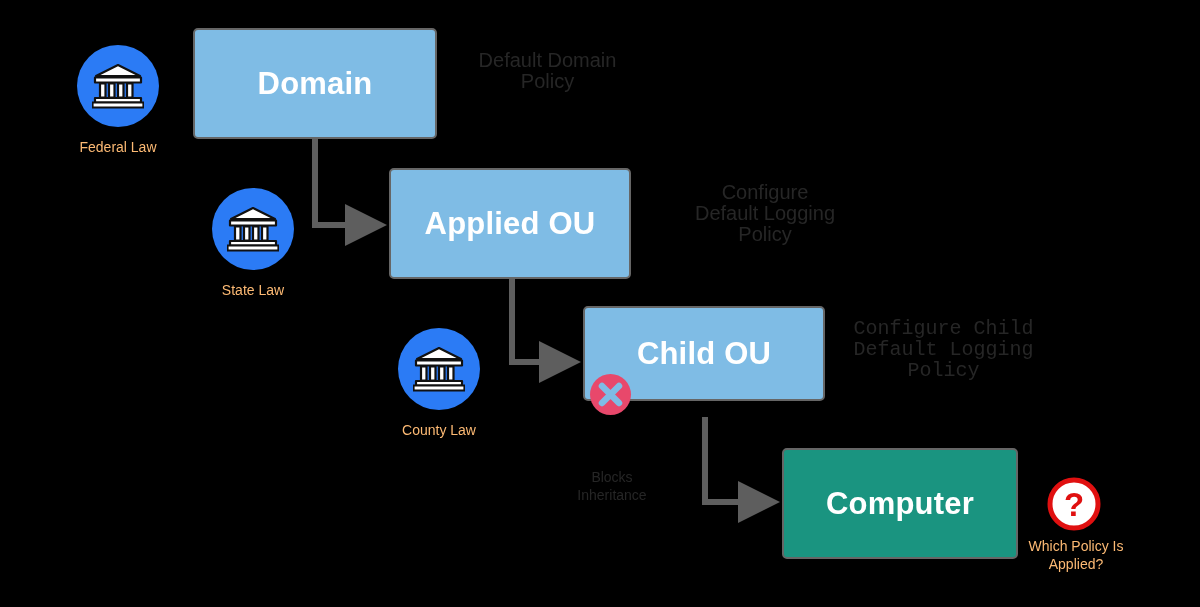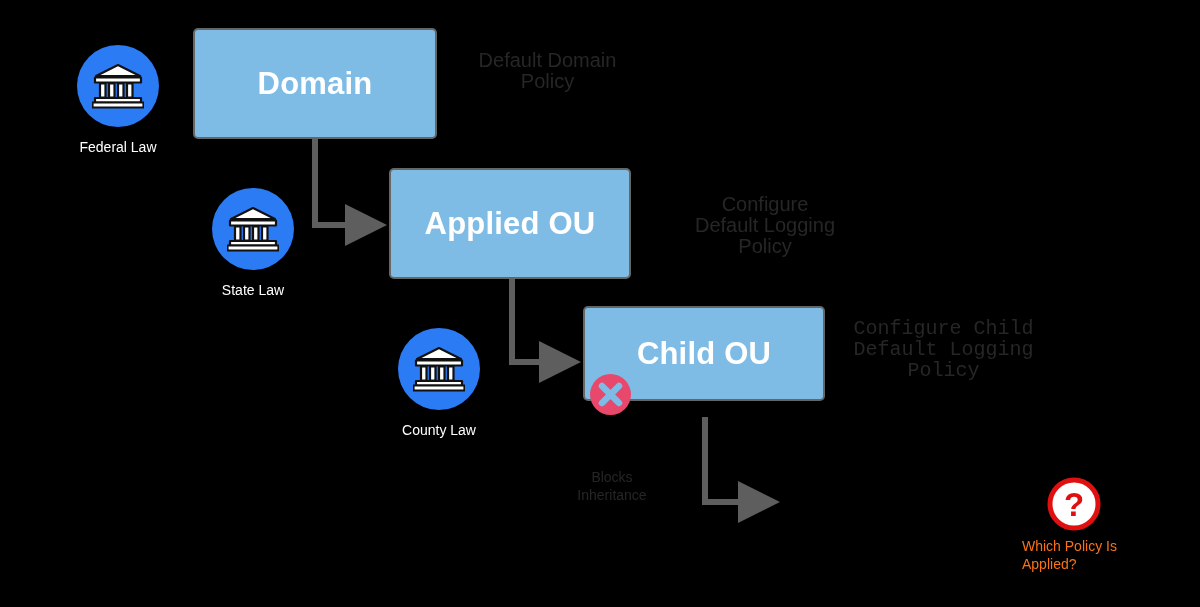--- a/index.html
+++ b/index.html
@@ -44,40 +44,40 @@
   .annotation {
     position: absolute;
     color: #262626;
     font-size: 20px;
     line-height: 21px;
     text-align: center;
     font-weight: normal;
     white-space: pre-line;
   }
   #ann-domain   { left: 440px; top: 50px;  width: 215px; }
-  #ann-parent   { left: 660px; top: 194px; width: 210px; }
+  #ann-parent   { left: 660px; top: 182px; width: 210px; }
   #ann-child    { left: 836px; top: 318px; width: 215px; font-family: Liberation Mono, monospace; }
 
   
   .legal-icon-wrap { position: absolute; }
   .legal-disc {
     width: 82px;
     height: 82px;
     border-radius: 50%;
     background: #2B7BF5;
     display: flex;
     align-items: center;
     justify-content: center;
   }
   .legal-caption {
     position: absolute;
     top: 94px;
     left: 50%;
     transform: translateX(-50%);
-    color: #ffffff;
+    color: #fdba74;
     font-size: 14px;
     white-space: nowrap;
     text-align: center;
   }
   #icon-federal { left: 77px;  top: 45px;  }
   #icon-state   { left: 212px; top: 188px; }
   #icon-county  { left: 398px; top: 328px; }
 
   
   #badge-blocks {
@@ -108,23 +108,24 @@
     left: 1047px;
     top: 477px;
     width: 54px;
     height: 54px;
   }
   #question-caption {
     position: absolute;
     left: 1022px;
     top: 537px;
     width: 108px;
-    color: #f97316;
+    color: #fdba74;
     font-size: 14px;
     line-height: 18px;
+    text-align: center;
     white-space: pre-line;
   }
 
   
   #connectors {
     position: absolute;
     left: 0;
     top: 0;
     width: 1200px;
     height: 607px;
@@ -155,20 +156,23 @@
   </div>
 
   <div class="node-box blue" id="node-parent-ou">
     <span>Applied OU</span>
   </div>
 
   <div class="node-box blue" id="node-child-ou">
     <span>Child OU</span>
   </div>
 
+  <div class="node-box green" id="node-computer">
+    <span>Computer</span>
+  </div>
 
   <div class="annotation" id="ann-domain">Default Domain
 Policy</div>
 
   <div class="annotation" id="ann-parent">Configure
 Default Logging
 Policy</div>
 
   <div class="annotation" id="ann-child">Configure Child
 Default Logging

